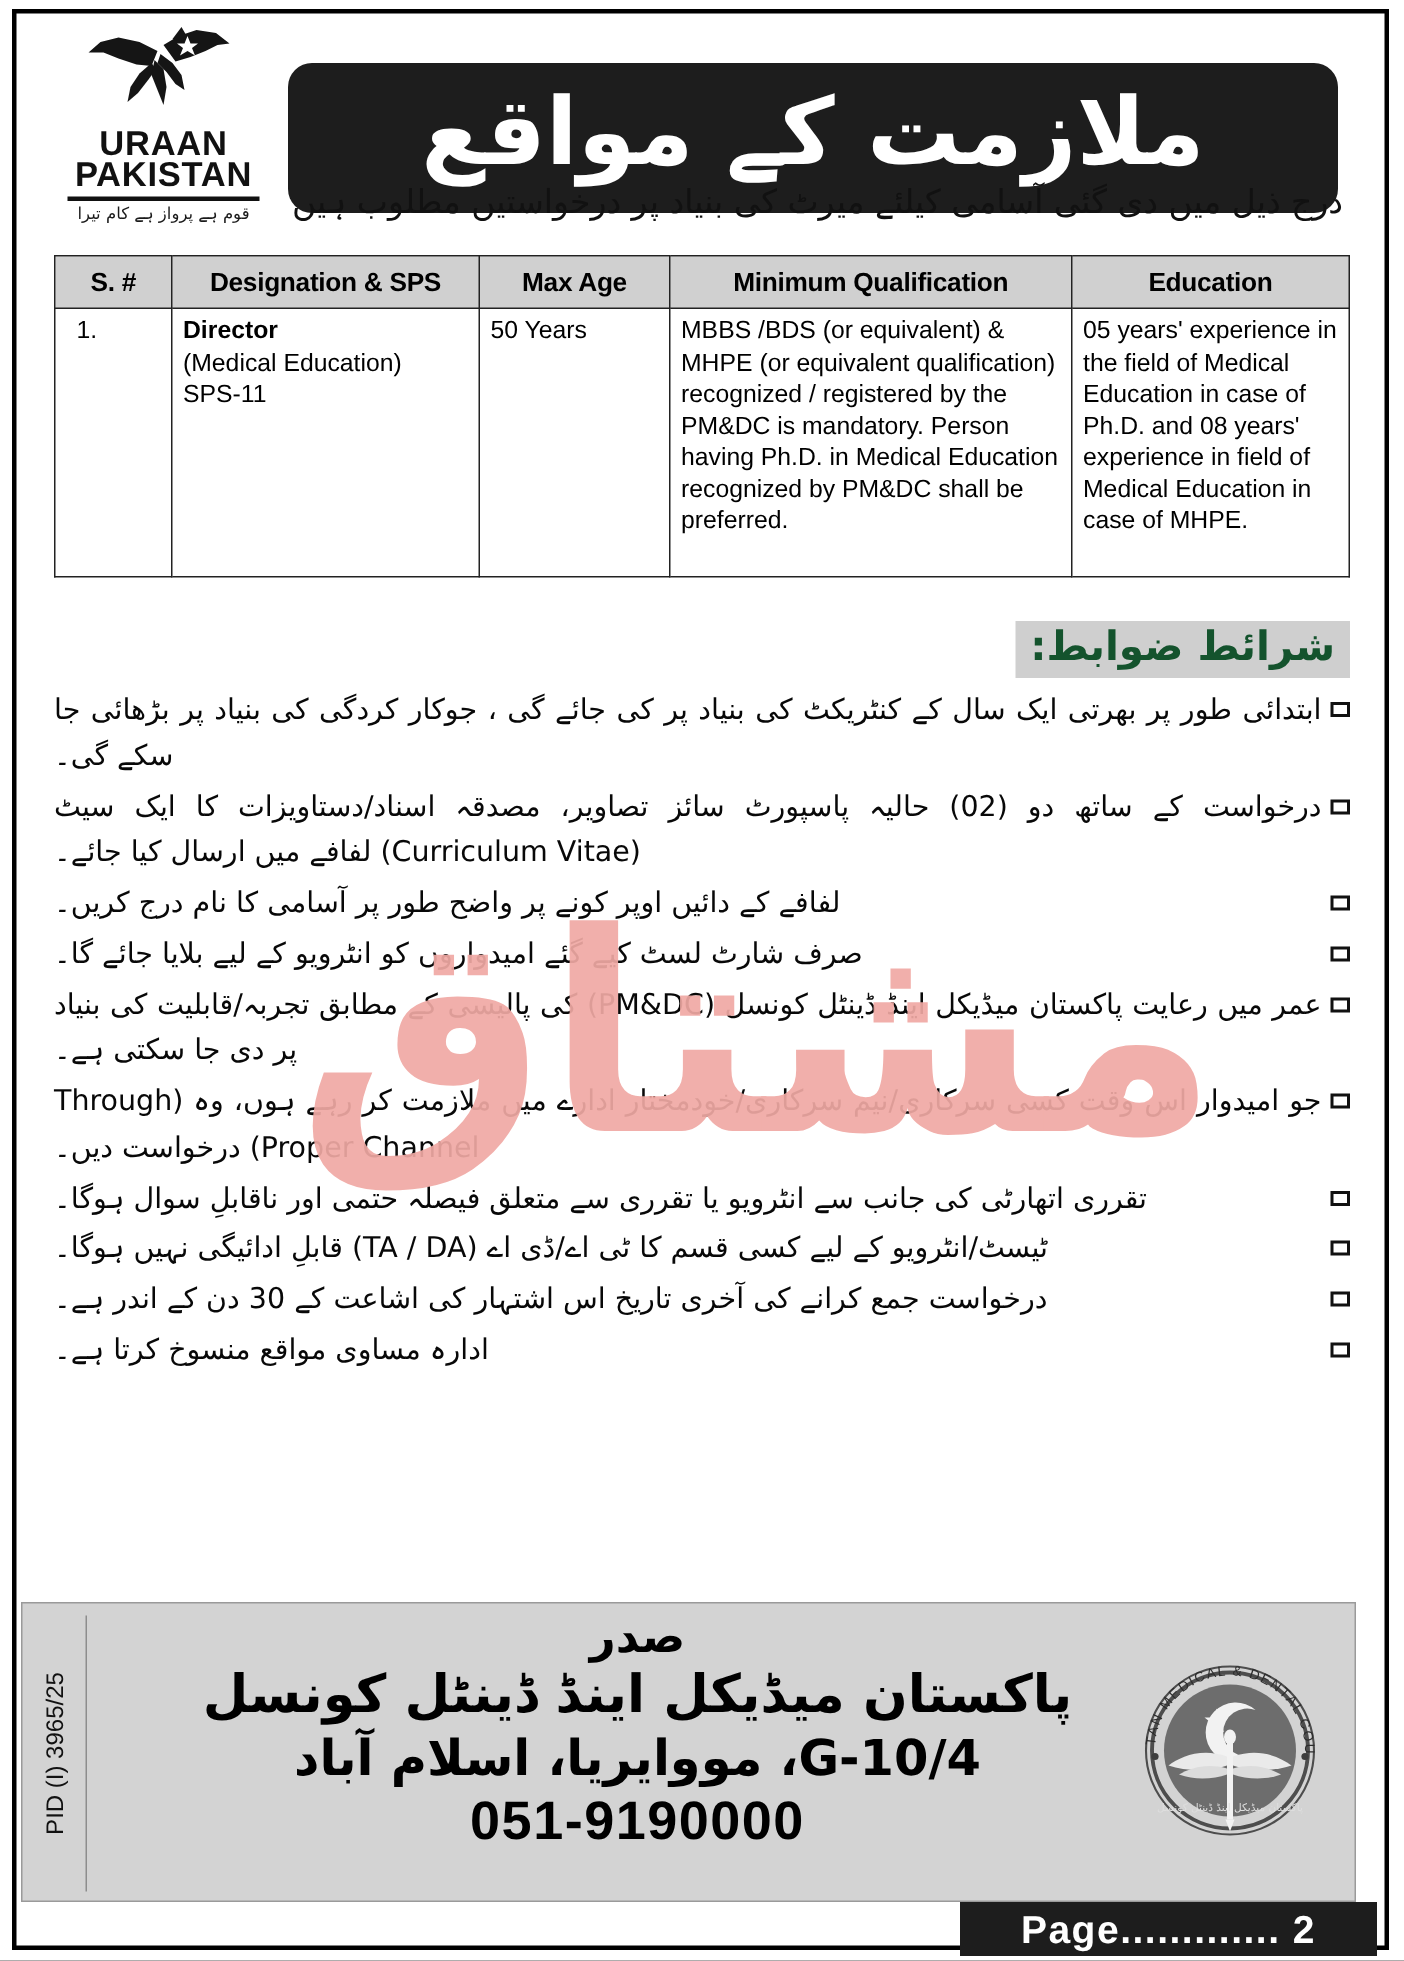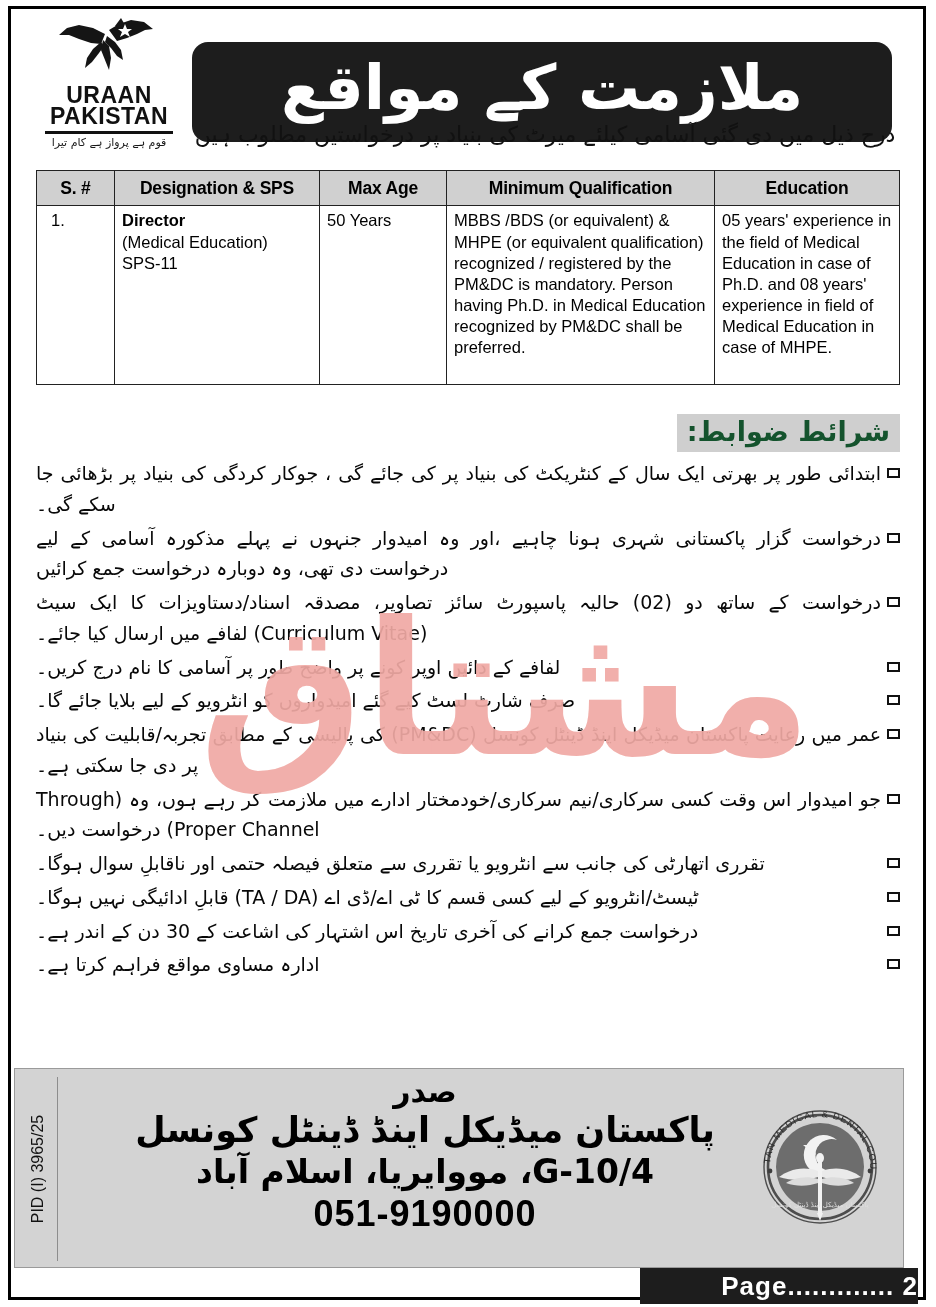--- a/index.html
+++ b/index.html
@@ -190,21 +190,21 @@
   .seal{
     position:absolute;right:18px;top:26px;
     width:130px;height:140px;
   }
 
   
   .pagebar{
     position:absolute;left:640px;top:1268px;
     width:278px;height:36px;
     background:#1d1d1d;
-    display:flex;align-items:center;justify-content:flex-end;
+    display:flex;align-items:center;justify-content:center;
   }
   .pagebar span{
     color:#fff;font-weight:bold;font-size:26px;letter-spacing:1px;
     font-family:"Liberation Sans", sans-serif;
   }
 </style>
 </head>
 <body>
 
 <div class="page">
@@ -264,24 +264,20 @@
 
  <div class="terms-head">شرائط ضوابط:</div>
 
  <div class="terms">
    <div class="term">
      <div class="bullet"></div>
      <div class="term-text">ابتدائی طور پر بھرتی ایک سال کے کنٹریکٹ کی بنیاد پر کی جائے گی ، جوکار کردگی کی بنیاد پر بڑھائی جا سکے گی۔</div>
    </div>
    <div class="term">
      <div class="bullet"></div>
-     <div class="term-text">درخواست گزار پاکستانی شہری ہونا چاہیے ،اور وہ امیدوار جنہوں نے پہلے مذکورہ آسامی کے لیے درخواست دی تھی، وہ دوبارہ درخواست جمع کرائیں</div>
-   </div>
-   <div class="term">
-     <div class="bullet"></div>
      <div class="term-text">درخواست کے ساتھ دو (02) حالیہ پاسپورٹ سائز تصاویر، مصدقہ اسناد/دستاویزات کا ایک سیٹ (Curriculum Vitae) لفافے میں ارسال کیا جائے۔</div>
    </div>
    <div class="term">
      <div class="bullet"></div>
      <div class="term-text">لفافے کے دائیں اوپر کونے پر واضح طور پر آسامی کا نام درج کریں۔</div>
    </div>
    <div class="term">
      <div class="bullet"></div>
      <div class="term-text">صرف شارٹ لسٹ کیے گئے امیدواروں کو انٹرویو کے لیے بلایا جائے گا۔</div>
    </div>
@@ -300,21 +296,21 @@
    <div class="term">
      <div class="bullet"></div>
      <div class="term-text">ٹیسٹ/انٹرویو کے لیے کسی قسم کا ٹی اے/ڈی اے (TA / DA) قابلِ ادائیگی نہیں ہوگا۔</div>
    </div>
    <div class="term">
      <div class="bullet"></div>
      <div class="term-text">درخواست جمع کرانے کی آخری تاریخ اس اشتہار کی اشاعت کے 30 دن کے اندر ہے۔</div>
    </div>
    <div class="term">
      <div class="bullet"></div>
-     <div class="term-text">ادارہ مساوی مواقع فراہم کرتا ہے۔</div>
+     <div class="term-text">ادارہ مساوی مواقع منسوخ کرتا ہے۔</div>
    </div>
  </div>
 
  <div class="watermark">
    <span>مشتاق</span>
  </div>
 
  <div class="footer">
    <div class="pid">
      <span>PID (I) 3965/25</span>

